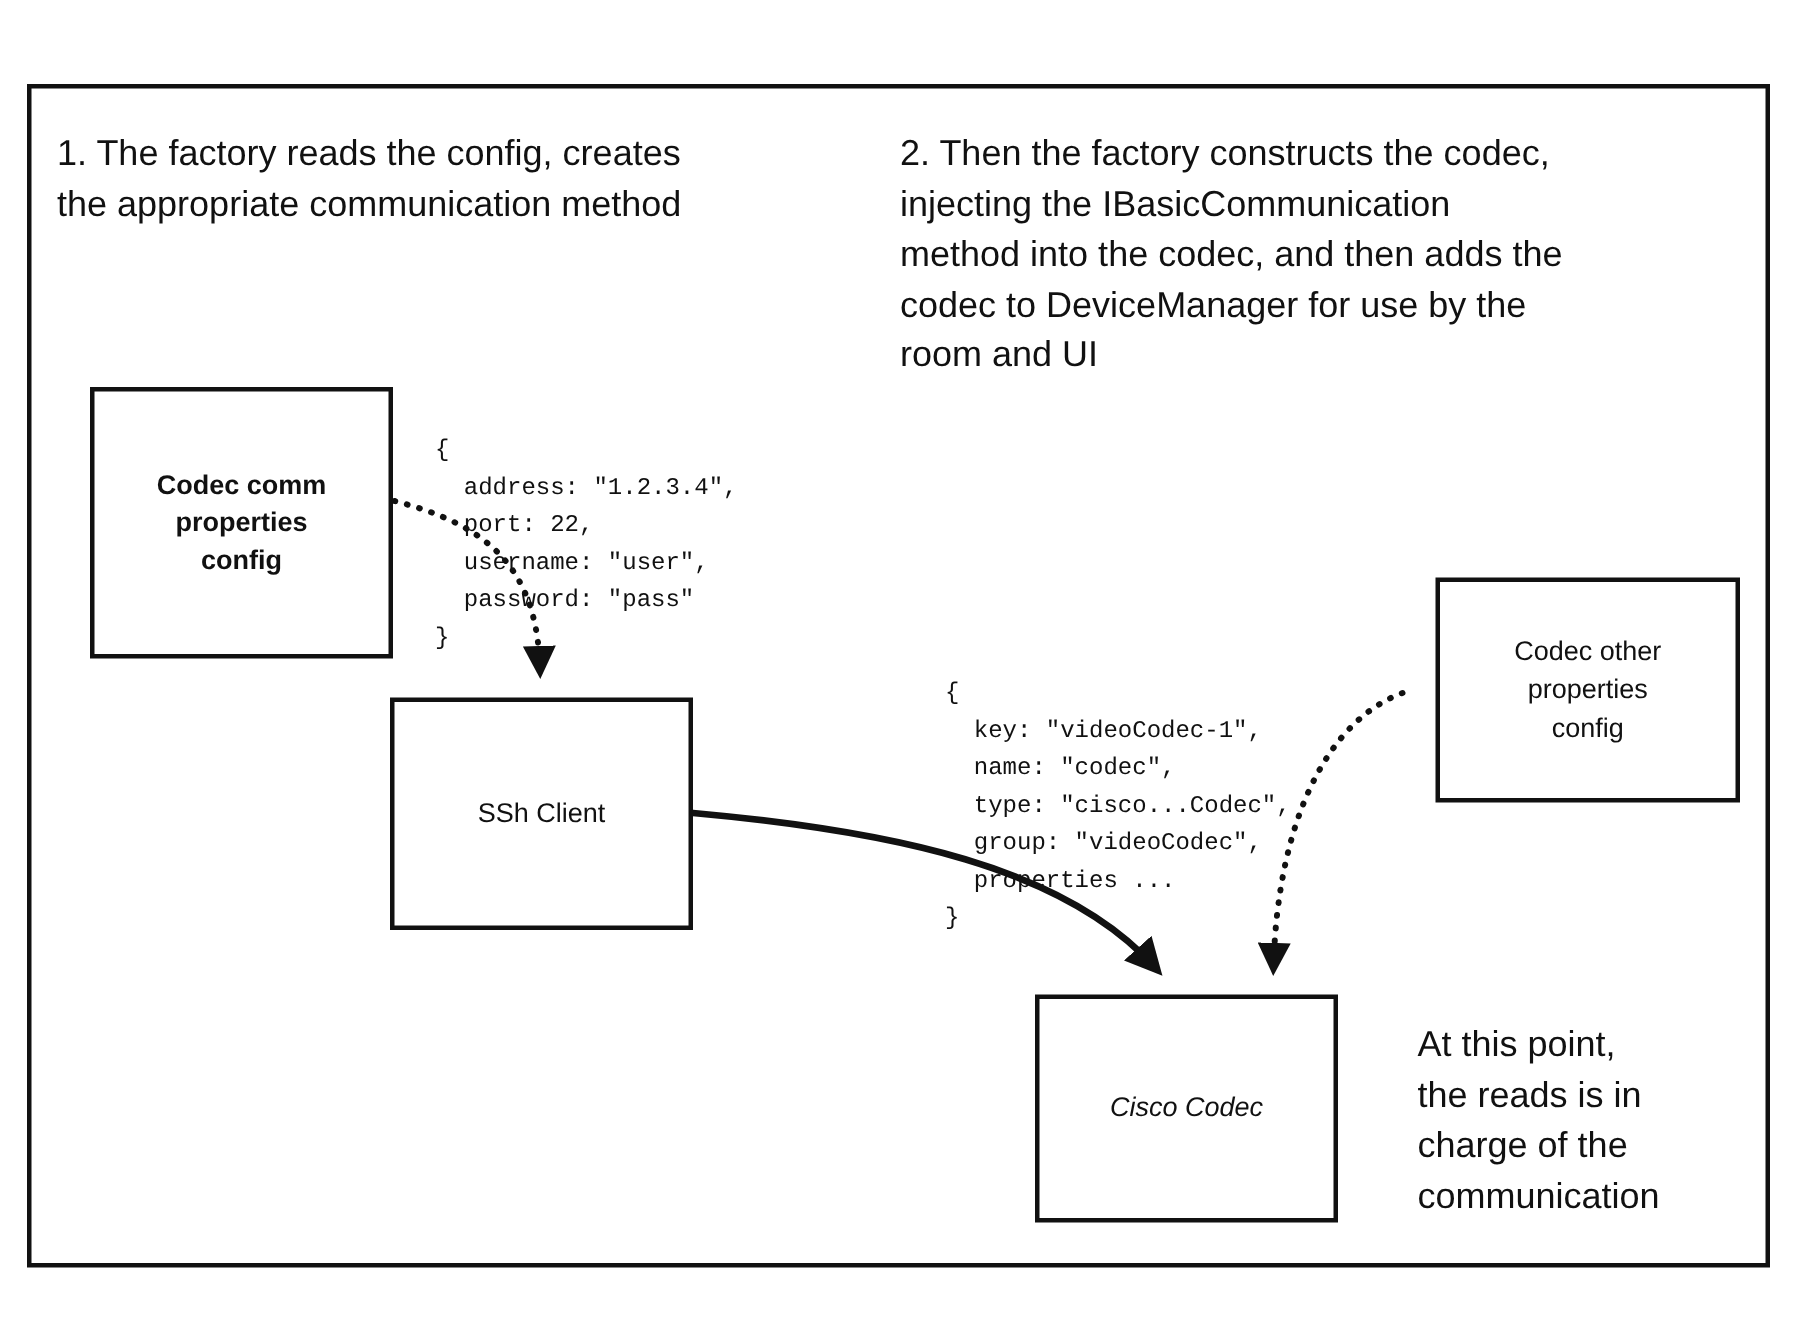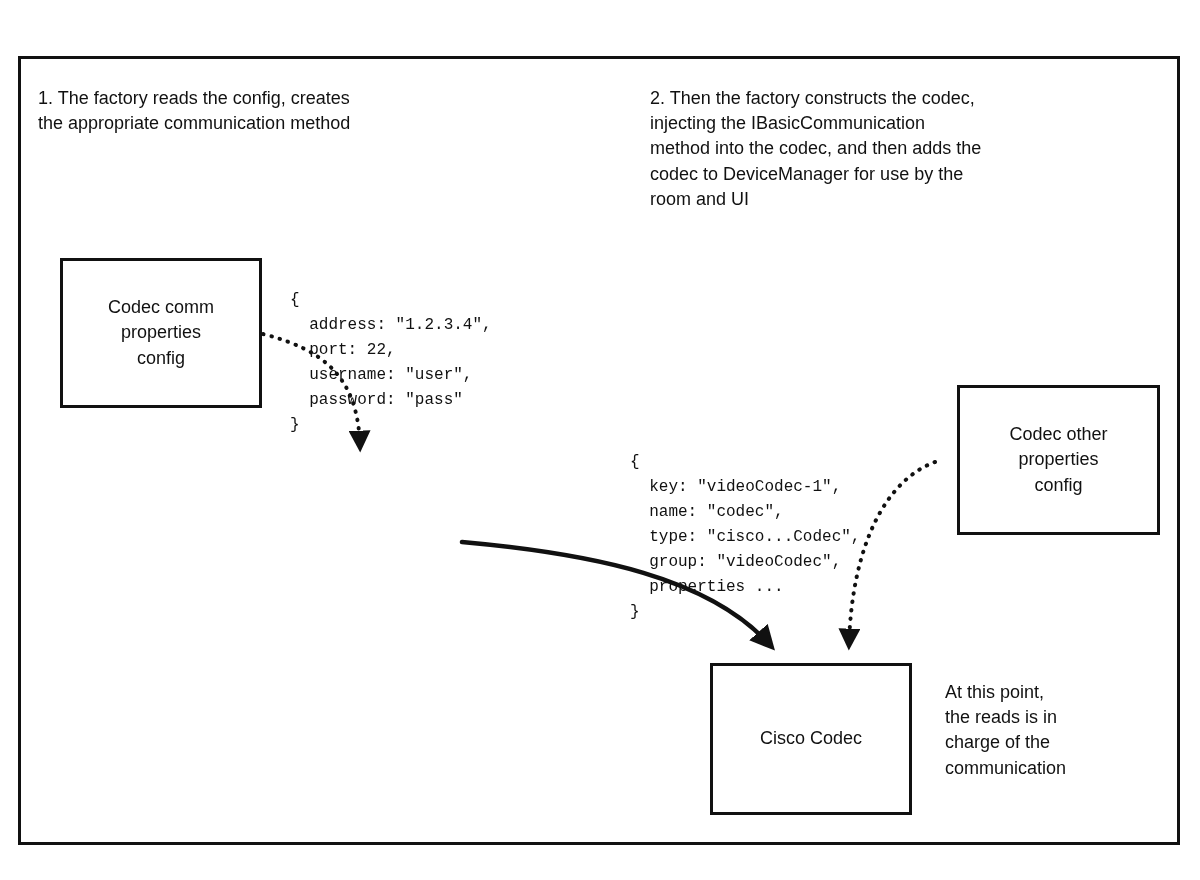--- a/index.html
+++ b/index.html
@@ -20,21 +20,21 @@
     position: absolute;
     left: 18px;
     top: 56px;
     width: 1162px;
     height: 789px;
     border: 3px solid #111111;
     box-sizing: border-box;
   }
   .note {
     position: absolute;
-    font-size: 18px;
+    font-size: 24px;
     line-height: 1.4;
     white-space: pre-line;
     color: #111111;
   }
   .box {
     position: absolute;
     border: 3px solid #111111;
     background: #ffffff;
     box-sizing: border-box;
     display: flex;
@@ -66,45 +66,48 @@
 </head>
 <body>
 
 <div class="canvas">
 
   <div class="frame"></div>
 
   <div class="note" style="left:38px; top:86px; width:470px;">1. The factory reads the config, creates
 the appropriate communication method</div>
 
-  <div class="note" style="left:650px; top:86px; width:500px;">2. Then the factory constructs the codec,
+  <div class="note" style="left:600px; top:86px; width:500px;">2. Then the factory constructs the codec,
 injecting the IBasicCommunication
 method into the codec, and then adds the
 codec to DeviceManager for use by the
 room and UI</div>
 
   <div class="note" style="left:945px; top:680px; width:220px;">At this point,
 the reads is in
 charge of the
 communication</div>
 
-  <div class="box" style="left:60px; top:258px; width:202px; height:150px;">
+  <div class="box" style="left:60px; top:258px; width:202px; height:181px;font-weight:bold;">
     <span>Codec comm
 properties
 config</span>
   </div>
 
+  <div class="box" style="left:260px; top:465px; width:202px; height:155px;">
+    <span>SSh Client</span>
+  </div>
 
   <div class="box" style="left:957px; top:385px; width:203px; height:150px;">
     <span>Codec other
 properties
 config</span>
   </div>
 
-  <div class="box" style="left:710px; top:663px; width:202px; height:152px;">
+  <div class="box" style="left:690px; top:663px; width:202px; height:152px;font-style:italic;">
     <span>Cisco Codec</span>
   </div>
 
   <pre class="code" style="left:290px; top:288px;">{
   address: "1.2.3.4",
   port: 22,
   username: "user",
   password: "pass"
 }</pre>
 

